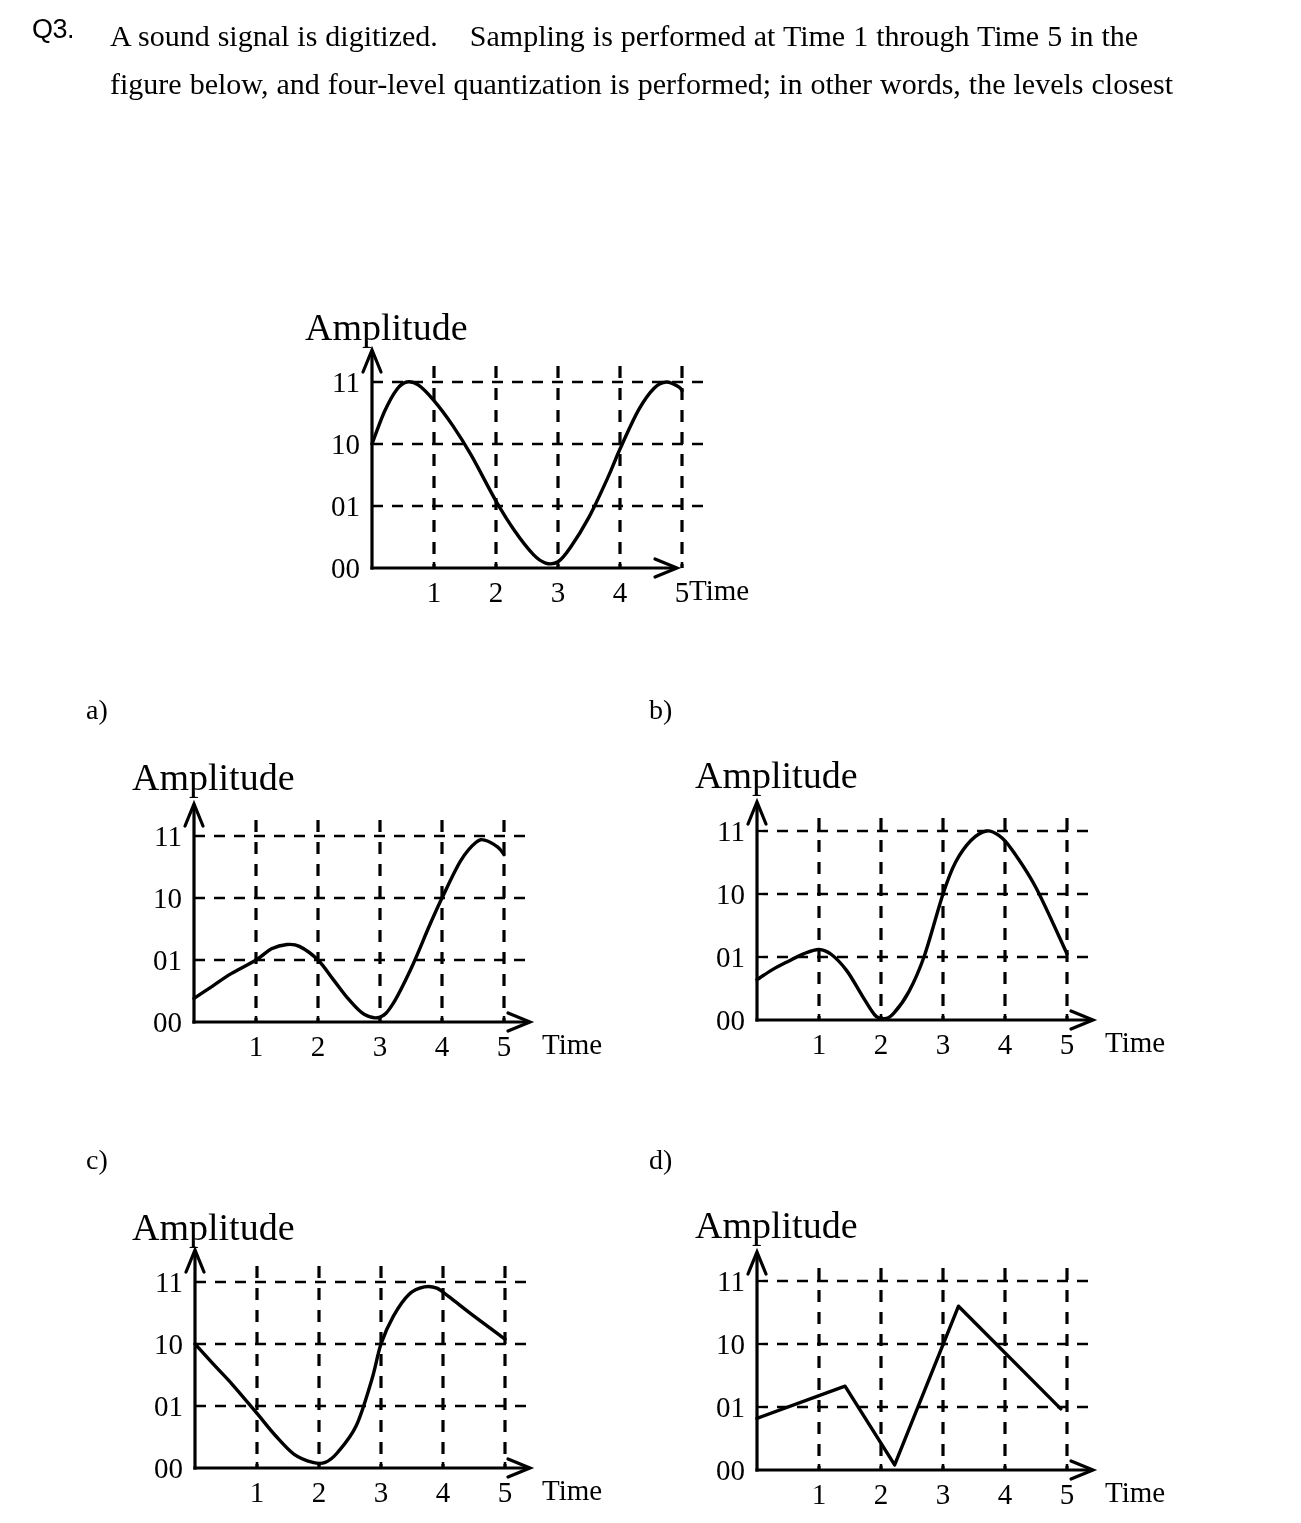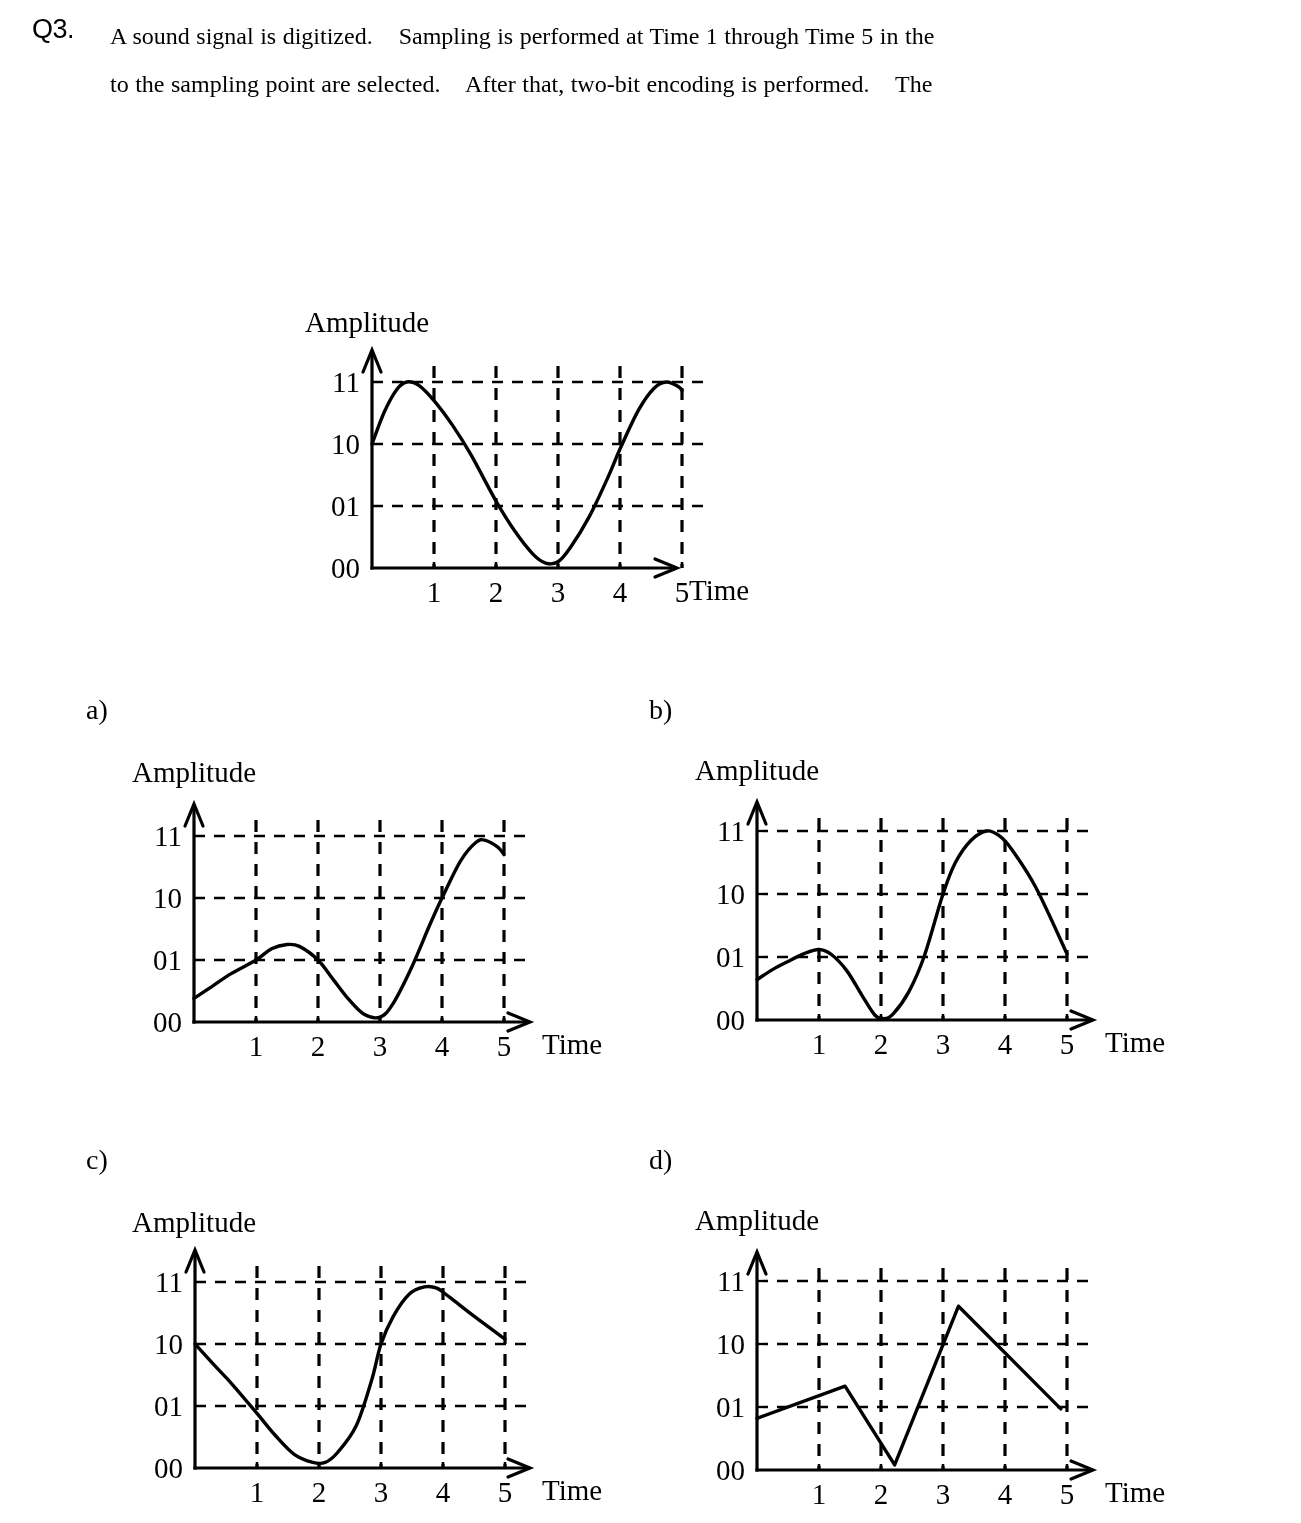--- a/index.html
+++ b/index.html
@@ -30,21 +30,21 @@
     font-family: "Liberation Sans", "DejaVu Sans", sans-serif;
     font-weight: normal;
     font-size: 27px;
     letter-spacing: -0.5px;
   }
   .q-body {
     position: absolute;
     left: 110px;
     top: 12px;
     width: 1185px;
-    font-size: 24px;
+    font-size: 30px;
     line-height: 48px;
     text-align: justify;
     text-justify: inter-word;
     word-spacing: 0.5px;
   }
   .q-line {
     display: block;
     white-space: pre;
   }
 
@@ -52,21 +52,21 @@
   .figure {
     position: absolute;
   }
   .opt-label {
     position: absolute;
     font-size: 28px;
     line-height: 1;
   }
   .amp-label {
     position: absolute;
-    font-size: 29px;
+    font-size: 38px;
     line-height: 1;
     white-space: nowrap;
   }
   svg.plot {
     position: absolute;
     left: 0;
     top: 0;
     overflow: visible;
   }
   .axis-line {
@@ -96,21 +96,21 @@
     stroke-width: 2.6;
   }
 </style>
 </head>
 <body>
 
 <div id="question-block">
   <div class="q-label">Q3.</div>
   <div class="q-body">
     <span class="q-line">A sound signal is digitized.    Sampling is performed at Time 1 through Time 5 in the</span>
-    <span class="q-line">to the sampling point are selected.    After that, two-bit encoding is performed.    The</span>
+    <span class="q-line">figure below, and four-level quantization is performed; in other words, the levels closest</span>
   </div>
 </div>
 
 <div class="figure" id="fig-main" style="left:290px; top:300px; width:520px; height:310px;">
   <div class="amp-label" style="left:15px; top:8px;">Amplitude</div>
   <svg class="plot" width="520" height="310">
       <line class="grid-h" x1="82" y1="82" x2="419.90000000000003" y2="82"></line>
       <line class="grid-h" x1="82" y1="144" x2="419.90000000000003" y2="144"></line>
       <line class="grid-h" x1="82" y1="206" x2="419.90000000000003" y2="206"></line>
       <line class="grid-v" x1="144" y1="66" x2="144" y2="268"></line>

